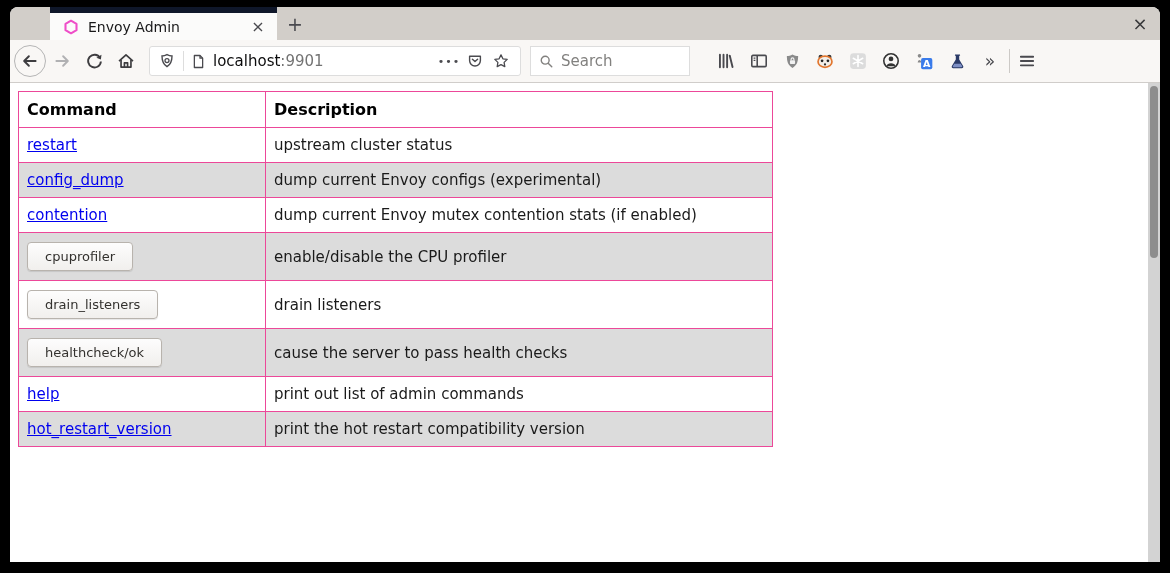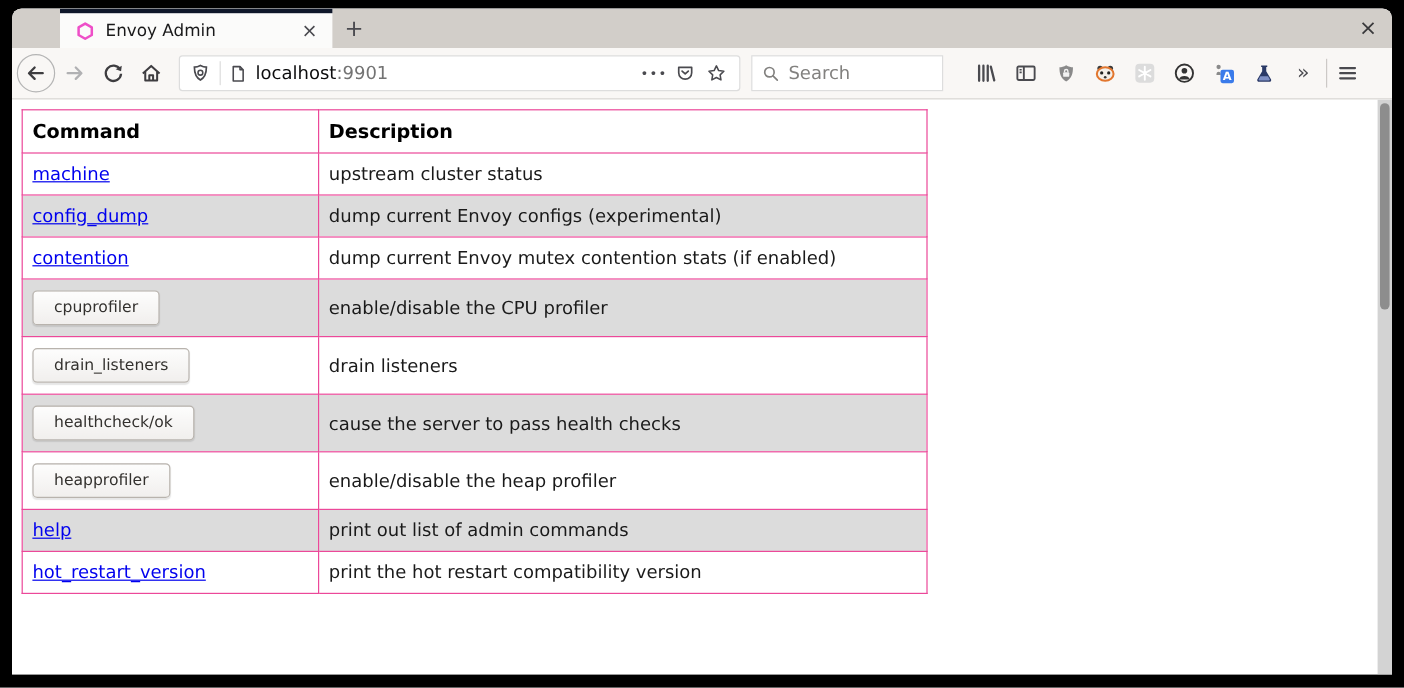--- a/index.html
+++ b/index.html
@@ -15,21 +15,21 @@
     border-radius:8px 8px 0 0; overflow:hidden; background:#fff;
     display:flex; flex-direction:column;
   }
   
   .tabbar {
     height:33px; background:#d2cec9; display:flex; align-items:stretch;
     flex:0 0 33px;
   }
   .tab-spacer { width:40px; }
   .tab {
-    width:227px; background:#fbfbfa; border-top:4px solid #0f172a;
+    width:227px; background:#fbfbfa; border-top:6px solid #0f172a;
     display:flex; align-items:center; padding:0 10px 0 13px;
   }
   .tab-title { font-size:14px; color:#19191a; margin-left:9px; flex:1;
     white-space:nowrap; overflow:hidden; }
   .tab-close, .win-close {
     color:#4a4a4f; font-size:16px; line-height:16px; width:18px; height:18px;
     display:flex; align-items:center; justify-content:center; cursor:default;
   }
   .new-tab {
     width:36px; display:flex; align-items:center; justify-content:center;
@@ -42,21 +42,21 @@
     height:43px; flex:0 0 43px; background:#f9f7f5; border-bottom:1px solid #d0cdca;
     display:flex; align-items:center; padding:0 6px 0 4px;
   }
   .nav-btn {
     width:32px; height:32px; display:flex; align-items:center; justify-content:center;
     color:#3e3d40; flex:0 0 auto;
   }
   .nav-btn.circled { border:1px solid #b5b5b5; border-radius:50%; background:#f9f7f5; }
   .nav-btn.disabled { color:#b1b1b3; }
   .urlbar {
-    width:468px; height:30px; background:#fff; border:1px solid #ddd; border-radius:3px;
+    width:372px; height:30px; background:#fff; border:1px solid #ddd; border-radius:3px;
     margin-left:7px; display:flex; align-items:center; padding:0 6px 0 9px; flex:0 0 auto;
   }
   .urlbar .vsep { width:1px; height:20px; background:#ddd; margin:0 7px 0 8px; }
   .url-text { font-size:15px; margin-left:7px; flex:1; white-space:nowrap; overflow:hidden; }
   .url-host { color:#0c0c0d; }
   .url-port { color:#737373; }
   .page-action { width:26px; height:26px; display:flex; align-items:center;
     justify-content:center; color:#4a4a4f; }
   .dots-glyph { font-size:11px; letter-spacing:1px; color:#4a4a4f; }
   .searchbar {
@@ -264,21 +264,21 @@
           <col>
         </colgroup>
       <thead>
         <tr>
           <th>Command</th>
           <th>Description</th>
         </tr>
       </thead>
       <tbody>
           <tr>
-            <td><a href="#">machine</a></td>
+            <td><a href="#">restart</a></td>
             <td>upstream cluster status</td>
           </tr>
           <tr>
             <td><a href="#">config_dump</a></td>
             <td>dump current Envoy configs (experimental)</td>
           </tr>
           <tr>
             <td><a href="#">contention</a></td>
             <td>dump current Envoy mutex contention stats (if enabled)</td>
           </tr>
@@ -286,24 +286,20 @@
             <td><button type="button">cpuprofiler</button></td>
             <td>enable/disable the CPU profiler</td>
           </tr>
           <tr>
             <td><button type="button">drain_listeners</button></td>
             <td>drain listeners</td>
           </tr>
           <tr>
             <td><button type="button">healthcheck/ok</button></td>
             <td>cause the server to pass health checks</td>
-          </tr>
-          <tr>
-            <td><button type="button">heapprofiler</button></td>
-            <td>enable/disable the heap profiler</td>
           </tr>
           <tr>
             <td><a href="#">help</a></td>
             <td>print out list of admin commands</td>
           </tr>
           <tr>
             <td><a href="#">hot_restart_version</a></td>
             <td>print the hot restart compatibility version</td>
           </tr>
         </tbody>

